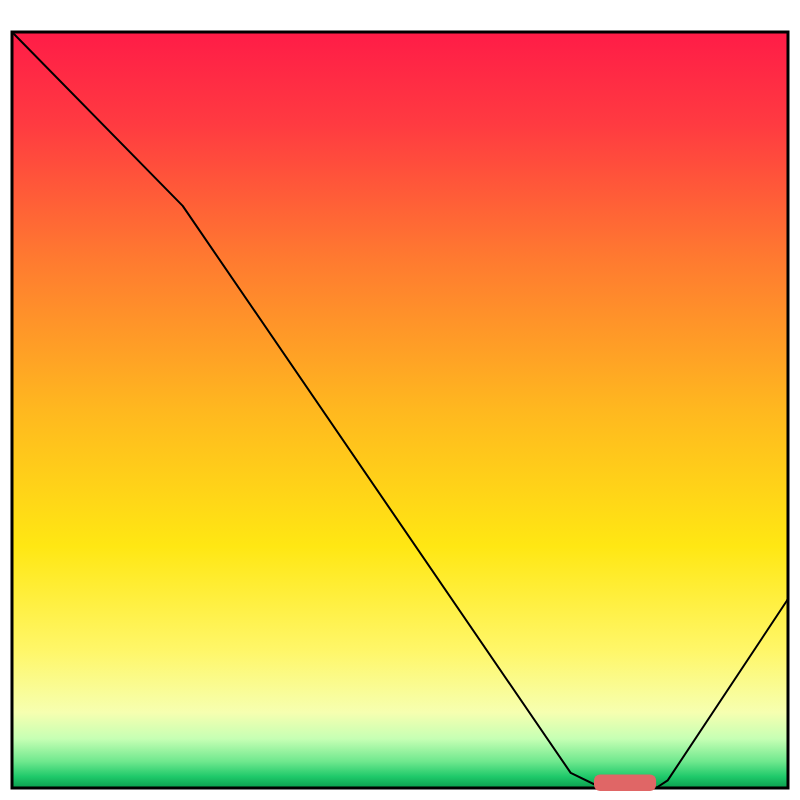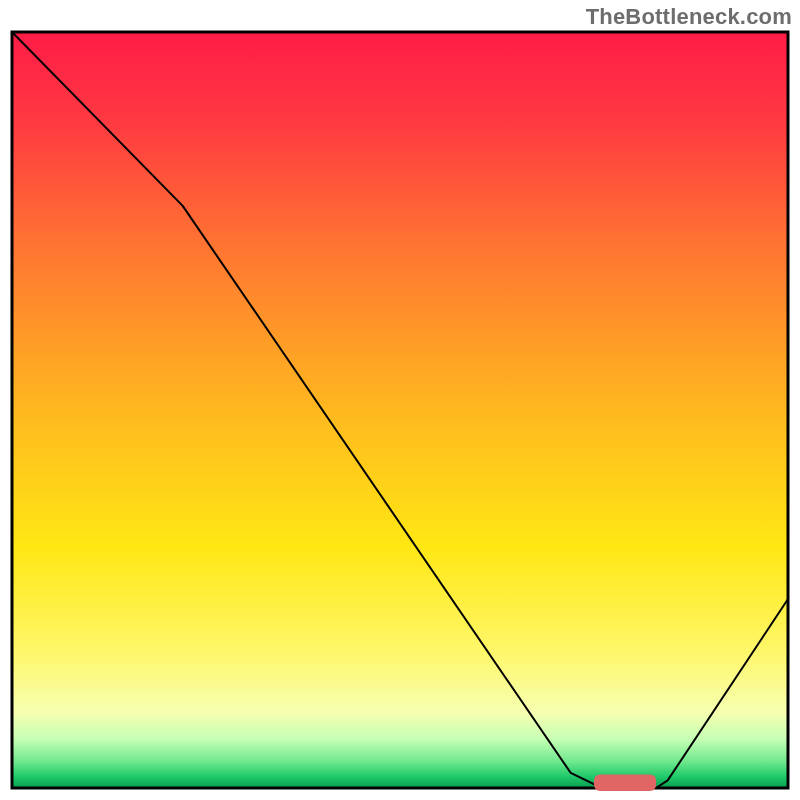--- a/index.html
+++ b/index.html
@@ -28,21 +28,20 @@
   svg.chart {
     position: absolute;
     top: 0;
     left: 0;
   }
 </style>
 </head>
 <body>
 
 <div class="container">
-  <div class="attribution">TheBottleneck.com</div>
 
   <svg class="chart" width="800" height="800" viewBox="0 0 800 800">
     <defs>
       <linearGradient id="bg-grad" x1="0" y1="0" x2="0" y2="1">
 
       <stop offset="0%" stop-color="#ff1c47"></stop>
           <stop offset="12%" stop-color="#ff3a41"></stop>
           <stop offset="30%" stop-color="#ff7a30"></stop>
           <stop offset="50%" stop-color="#ffb81f"></stop>
           <stop offset="68%" stop-color="#ffe713"></stop>

